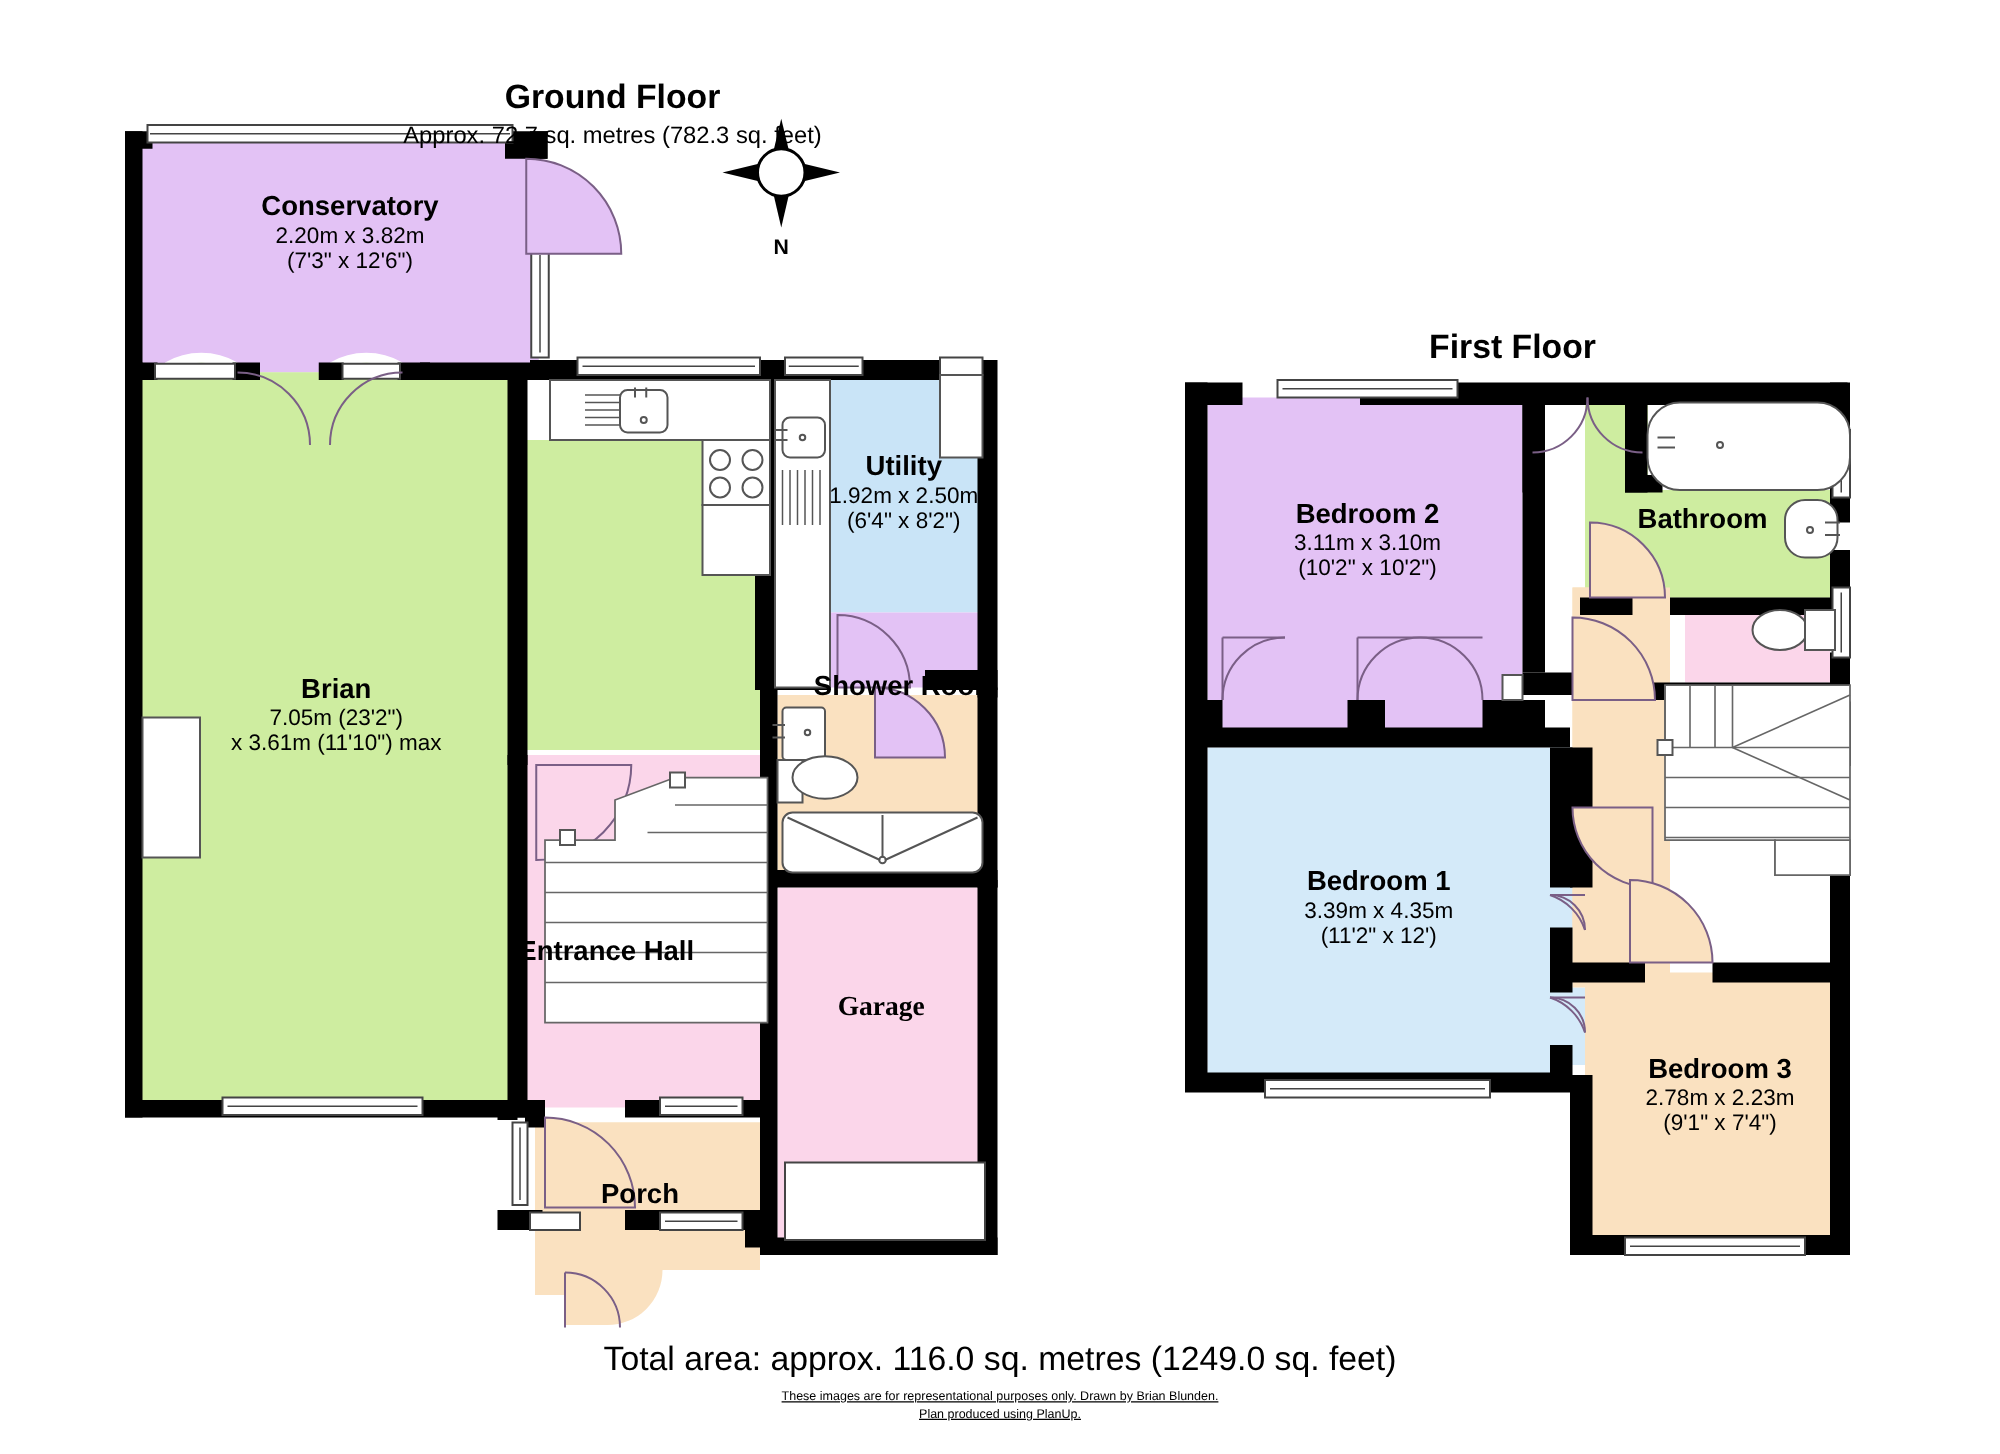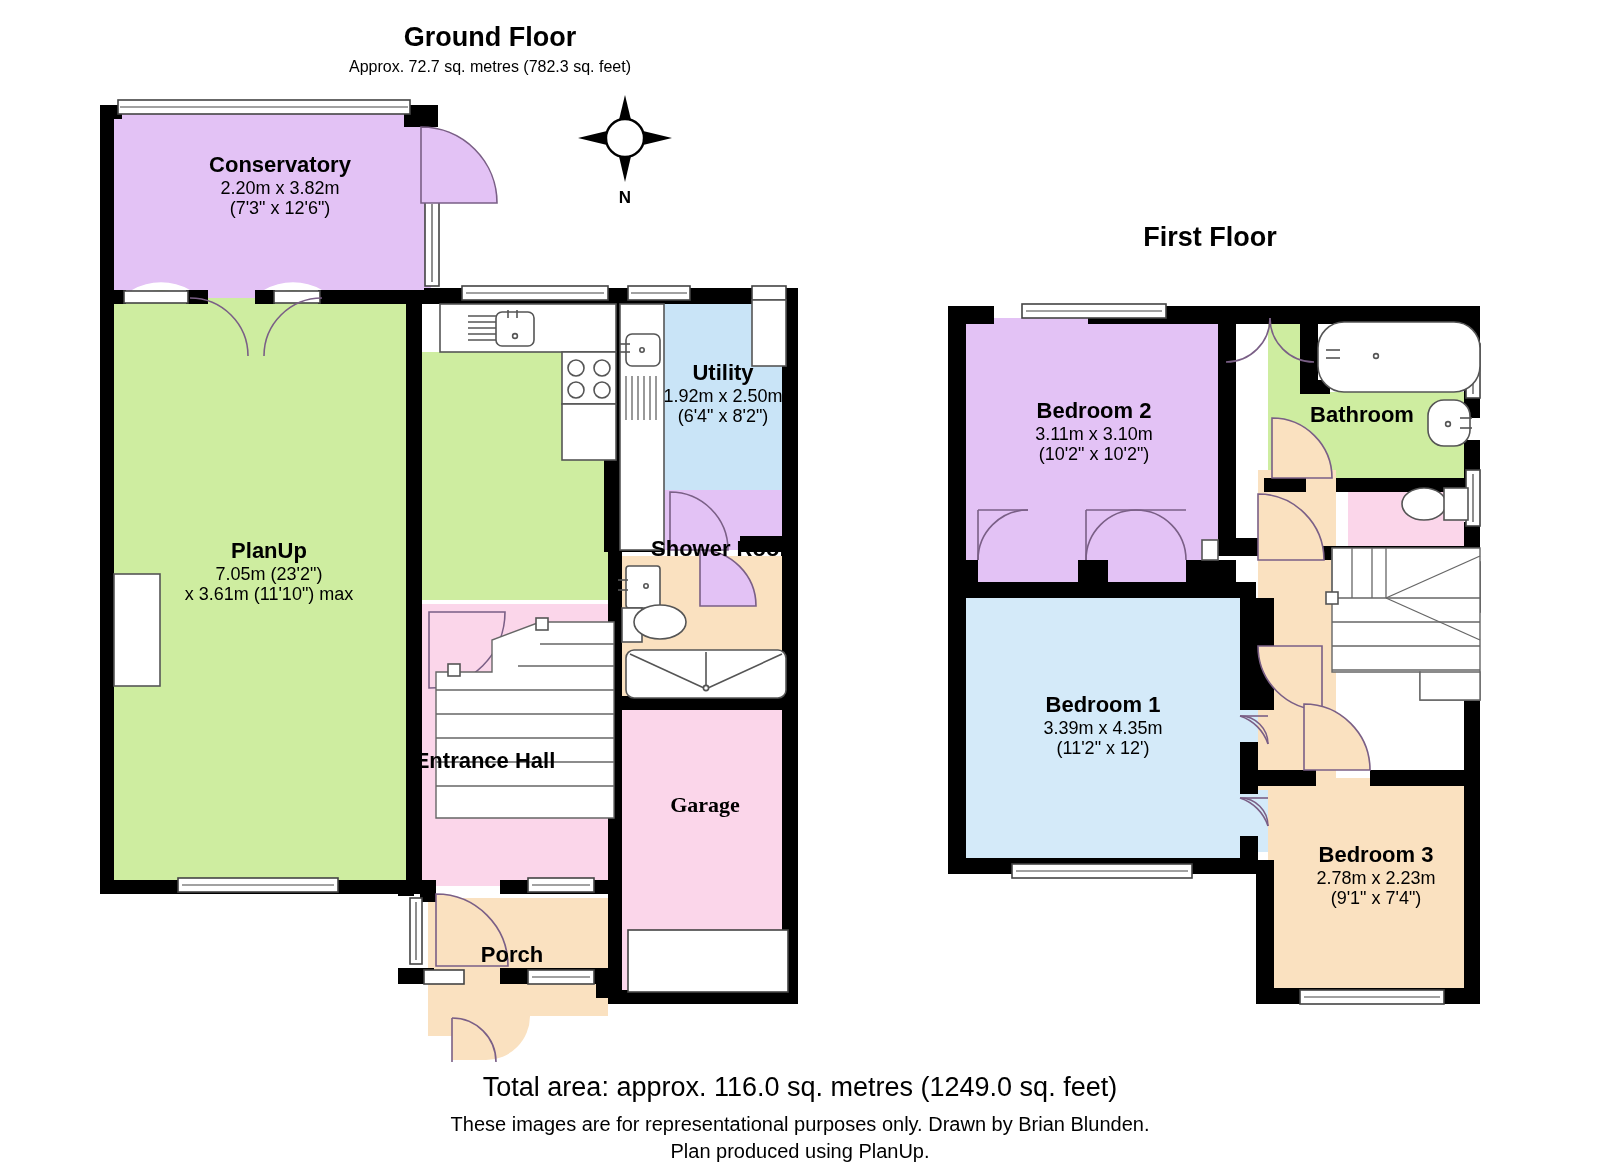--- a/index.html
+++ b/index.html
@@ -6,30 +6,30 @@
   body{
     width:1600px;height:1163px;position:relative;overflow:hidden;
     font-family:"Liberation Sans","DejaVu Sans",sans-serif;
     color:#000000;
   }
   .stage{position:absolute;left:0;top:0;width:1600px;height:1163px;}
   svg.plan{position:absolute;left:0;top:0;width:1600px;height:1163px;}
 
   
   .ttl{position:absolute;text-align:center;}
-  .ttl .h{font-size:27px;font-weight:bold;letter-spacing:0px;line-height:1.15;}
-  .ttl .s{font-size:16px;font-weight:normal;line-height:1.3;margin-top:4px;}
+  .ttl .h{font-size:27px;font-weight:bold;letter-spacing:0px;line-height:1.15;margin-top:40px;}
+  .ttl .s{font-size:19px;font-weight:normal;line-height:1.3;margin-top:4px;}
 
   .rl{position:absolute;text-align:center;line-height:1.16;}
   .rl .n{font-size:22px;font-weight:bold;white-space:nowrap;}
   .rl .d{font-size:18px;font-weight:normal;white-space:nowrap;}
 
   .footer{position:absolute;left:0;width:1600px;text-align:center;}
   .footer .tot{font-size:27px;font-weight:normal;}
-  .footer .dis{font-size:20px;font-weight:normal;line-height:1.35;margin-top:8px;}
+  .footer .dis{font-size:10px;font-weight:normal;line-height:1.35;margin-top:8px;text-decoration:underline;}
 
   .compass-n{position:absolute;font-size:17px;font-weight:bold;text-align:center;}
 </style>
 </head>
 <body>
 
 <div class="stage">
 
   <svg class="plan" viewBox="0 0 1600 1163">
     <defs>
@@ -440,21 +440,21 @@
 
   <div class="compass-n" style="left:600px;top:188px;width:50px;">N</div>
 
   <div class="rl" style="left:120px;top:152px;width:320px;">
     <div class="n">Conservatory</div>
     <div class="d">2.20m x 3.82m</div>
     <div class="d">(7'3" x 12'6")</div>
   </div>
 
   <div class="rl" style="left:124px;top:538px;width:290px;">
-    <div class="n">PlanUp</div>
+    <div class="n">Brian</div>
     <div class="d">7.05m (23'2")</div>
     <div class="d">x 3.61m (11'10") max</div>
   </div>
 
 
   <div class="rl" style="left:628px;top:360px;width:190px;">
     <div class="n">Utility</div>
     <div class="d">1.92m x 2.50m</div>
     <div class="d">(6'4" x 8'2")</div>
   </div>

